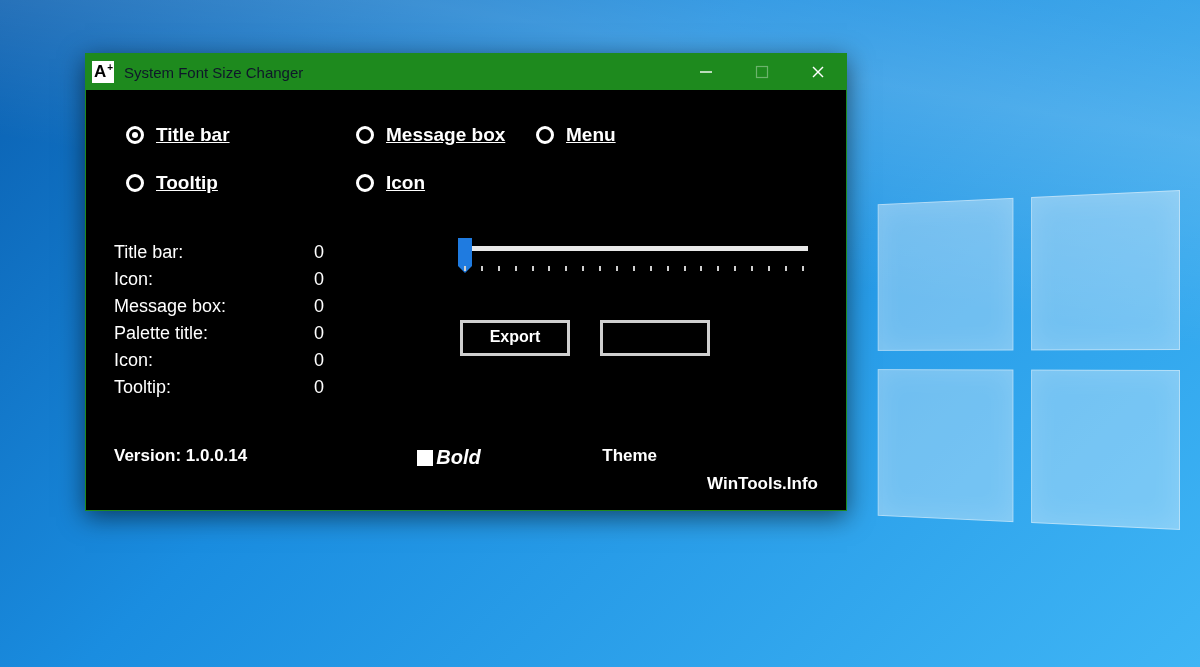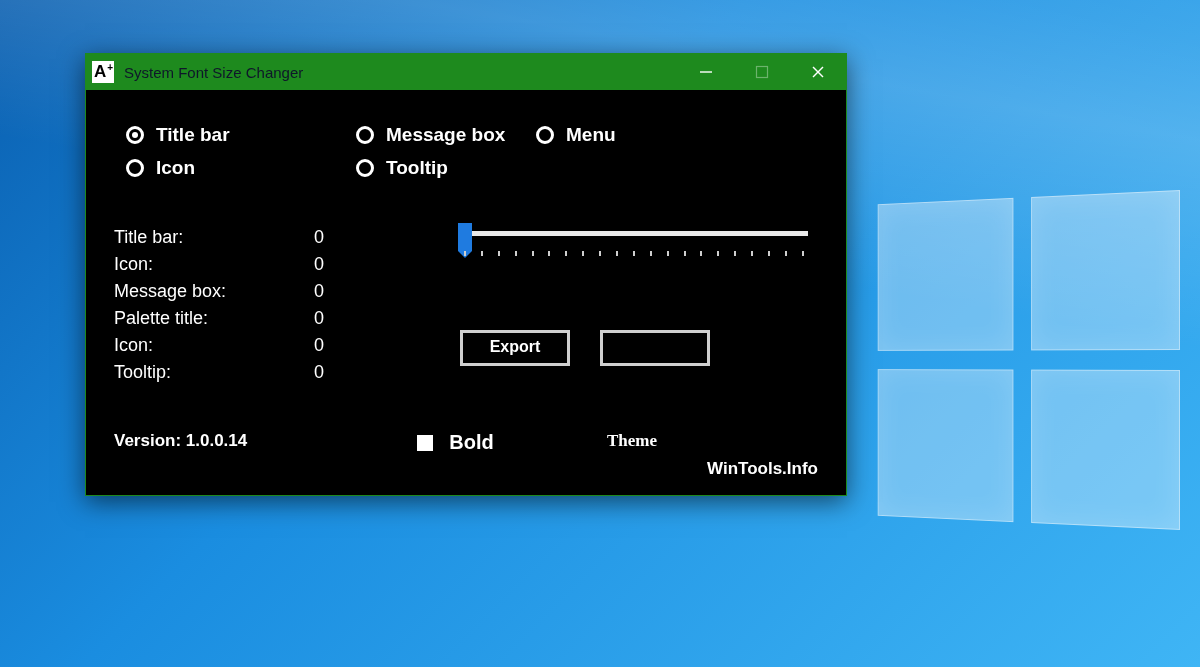--- a/index.html
+++ b/index.html
@@ -106,23 +106,24 @@
   .ctl.min line, .ctl.close line { stroke:#fff; stroke-width:1.4; }
 
   .client {
     padding: 34px 28px 16px 28px;
   }
 
   
   .radio-grid {
     display: grid;
     grid-template-columns: 230px 180px 1fr;
-    row-gap: 11px;
+    row-gap: 26px;
     margin-bottom: 48px;
     margin-left: 12px;
+    text-decoration: underline;
   }
   .radio {
     display: flex;
     align-items: center;
     gap: 12px;
     font-size: 19px;
     font-weight: 600;
     cursor: pointer;
   }
   .radio .circle {
@@ -207,21 +208,21 @@
   .slider .ticks span {
     width: 2px;
     height: 5px;
     background: #cfcfcf;
   }
 
   
   .btn-row {
     display: flex;
     gap: 30px;
-    margin-top: 53px;
+    margin-top: 28px;
     margin-left: 6px;
   }
   .btn {
     border: 3px solid #cfcfcf;
     padding: 5px 16px;
     font-size: 16px;
     font-weight: 600;
     min-width: 72px;
     min-height: 20px;
     text-align: center;
@@ -233,32 +234,33 @@
     display: flex;
     align-items: flex-start;
     margin-top: 42px;
     font-size: 17px;
     font-weight: 700;
   }
   .footer .version { flex: 0 0 auto; margin-right: 60px; font-weight:700;}
   .bold-check {
     display: flex;
     align-items: center;
-    gap: 16px;
+    gap: 3px;
     font-size: 20px;
     cursor: pointer;
     margin-left: 110px;
+    font-style: italic;
   }
   .bold-check .box {
     width: 16px;
     height: 16px;
     background: #fff;
   }
   .footer .spacer { flex: 1; }
-  .footer .theme { margin-right: 50px; cursor:pointer;font-family:Liberation Serif, serif; }
+  .footer .theme { margin-right: 50px; cursor:pointer; }
   .footer .link { cursor:pointer;margin-top:28px; }
 </style>
 </head>
 <body>
 
 <div class="desktop">
   <div class="light-band"></div>
   <div class="win-logo">
     <div></div>
       <div></div>
@@ -303,25 +305,25 @@
           <div class="radio">
             <span class="circle"></span>
             <span>Message box</span>
           </div>
           <div class="radio">
             <span class="circle"></span>
             <span>Menu</span>
           </div>
           <div class="radio">
             <span class="circle"></span>
-            <span>Icon</span>
+            <span>Tooltip</span>
           </div>
           <div class="radio">
             <span class="circle"></span>
-            <span>Tooltip</span>
+            <span>Icon</span>
           </div>
         </div>
 
       <div class="middle">
         <div class="values" id="values">
             <div class="row">
               <span class="lab">Title bar:</span>
               <span class="val">0</span>
             </div>
             <div class="row">

